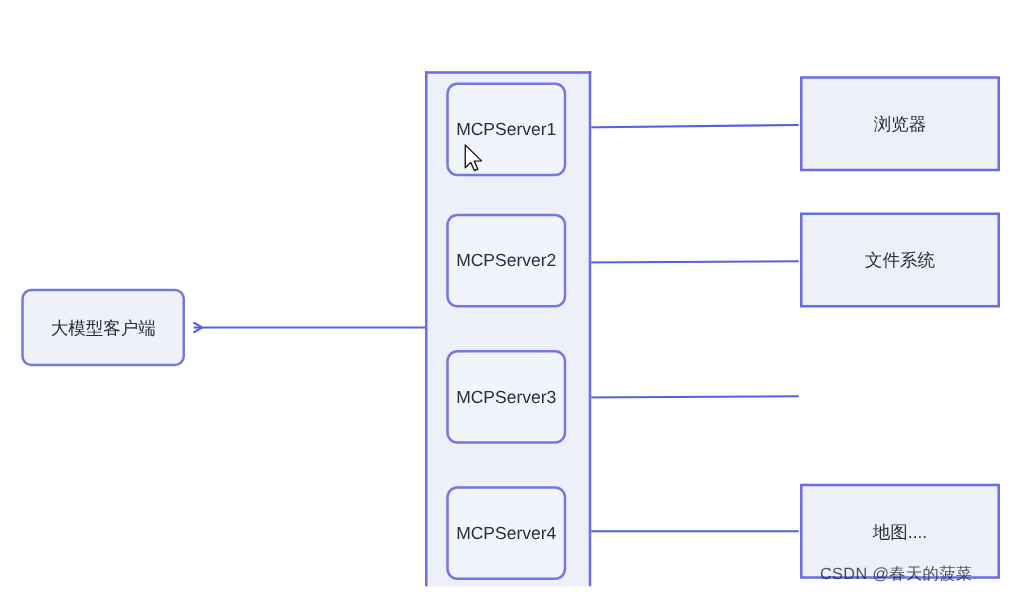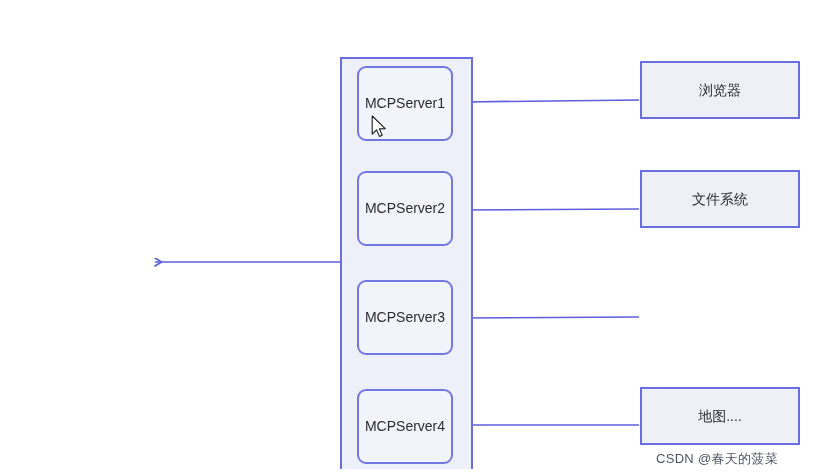--- a/index.html
+++ b/index.html
@@ -72,21 +72,21 @@
   .mcp-box .l2 { display: block; }
   .mcp-1 { top: 66px; }
   .mcp-2 { top: 171px; }
   .mcp-3 { top: 280px; }
   .mcp-4 { top: 389px; }
 
   
   .cap-box {
     left: 640px;
     width: 160px;
-    height: 58px;
+    height: 76px;
     border-radius: 0;
     border: 2px solid #6a6ee0;
     background: #eef0f8;
     font-size: 14px;
   }
   .cap-1 { top: 61px; }
   .cap-2 { top: 170px; }
   .cap-3 { top: 278px; }
   .cap-4 { top: 387px; }
 
@@ -137,20 +137,23 @@
 
     <line x1="639" y1="209" x2="462" y2="210" stroke="#5b5fdb" stroke-width="1.7" marker-end="url(#arrowhead)"></line>
 
     <line x1="639" y1="317" x2="462" y2="318" stroke="#5b5fdb" stroke-width="1.7" marker-end="url(#arrowhead)"></line>
 
     <line x1="639" y1="425" x2="462" y2="425" stroke="#5b5fdb" stroke-width="1.7" marker-end="url(#arrowhead)"></line>
 
     <line x1="340" y1="262" x2="155" y2="262" stroke="#5b5fdb" stroke-width="1.7" marker-end="url(#arrowhead)"></line>
   </svg>
 
+  <div class="box client-box">
+    <span>大模型客户端</span>
+  </div>
 
   <div class="server-container"></div>
 
   <div class="box mcp-box mcp-1">
     <span class="l1">MCP</span>
     <span class="l2">Server1</span>
   </div>
 
   <div class="box mcp-box mcp-2">
     <span class="l1">MCP</span>

